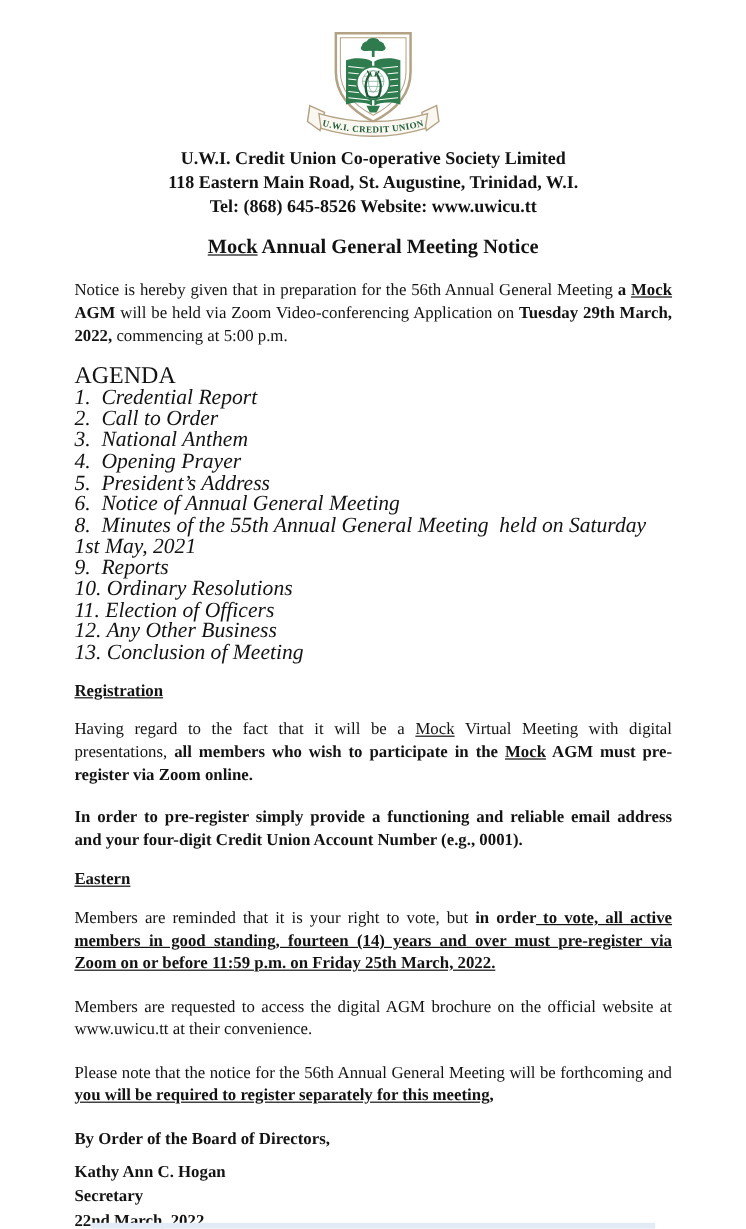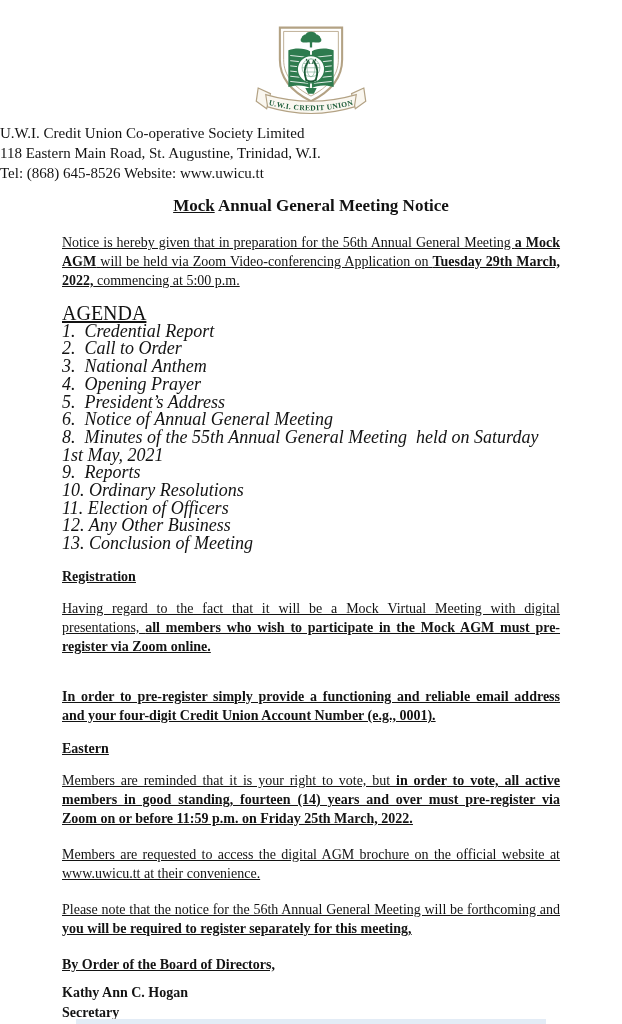--- a/index.html
+++ b/index.html
@@ -4,32 +4,32 @@
 <style>
   html,body{margin:0;padding:0;}
   body{
     width:622px;height:1024px;background:#ffffff;
     font-family:"Liberation Serif","DejaVu Serif",serif;
     color:#131313;-webkit-font-smoothing:antialiased;
   }
   .page{position:relative;width:622px;height:1024px;overflow:hidden;background:#fff;}
   .logo-wrap{width:114px;margin:22px auto 0 auto;}
   .logo-wrap svg{display:block;width:114px;height:100px;}
-  .header{ text-align:left;font-weight:normal;font-size:15px;line-height:20px;margin-top:1px;}
+  .header{ text-align:center;font-weight:bold;font-size:15px;line-height:20px;margin-top:1px;}
   .header div{white-space:nowrap;}
   .page-title{text-align:center;font-weight:bold;font-size:17px;line-height:21px;margin-top:12px;}
   .doc{padding:0 62px;}
-  .para{text-align:justify;font-size:14px;line-height:19px;text-decoration:underline;}
+  .para{text-align:justify;font-size:14px;line-height:19px;}
   .intro{margin-top:17px;}
   .agenda-heading{margin-top:15px;font-size:20px;line-height:17.7px;text-align:left;}
   .agenda-list{font-size:18px;line-height:17.7px;font-style:italic;}
   .agenda-list .list-line{white-space:pre-wrap;}
   .section-heading{margin-top:14px;font-size:14px;line-height:19px;text-align:left;}
   .reg-para1{margin-top:13px;}
-  .reg-para2{margin-top:31px;}
+  .reg-para2{margin-top:16px;}
   .voting-para{margin-top:13px;}
   .brochure-para{margin-top:17px;}
   .separate-para{margin-top:17px;}
   .by-order{margin-top:17px;text-align:left;}
   .signature{margin-top:9px;font-size:14px;line-height:20.5px;font-weight:bold;}
   .b{font-weight:bold;}
   .u{text-decoration:underline;}
   .footer-strip{position:absolute;bottom:0;left:76px;right:76px;height:5px;}
 </style>
 </head>

